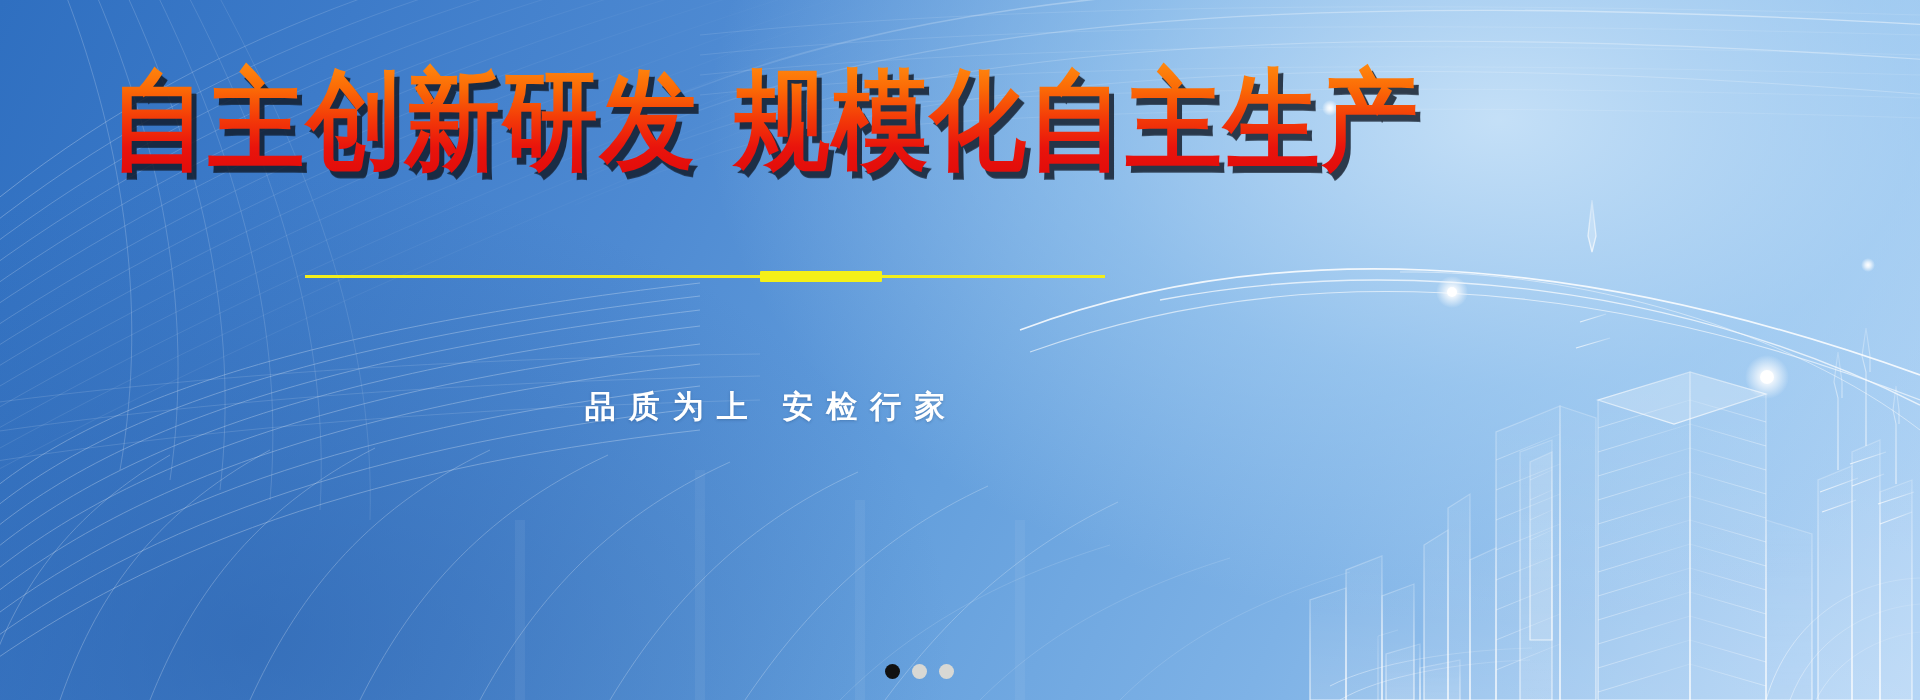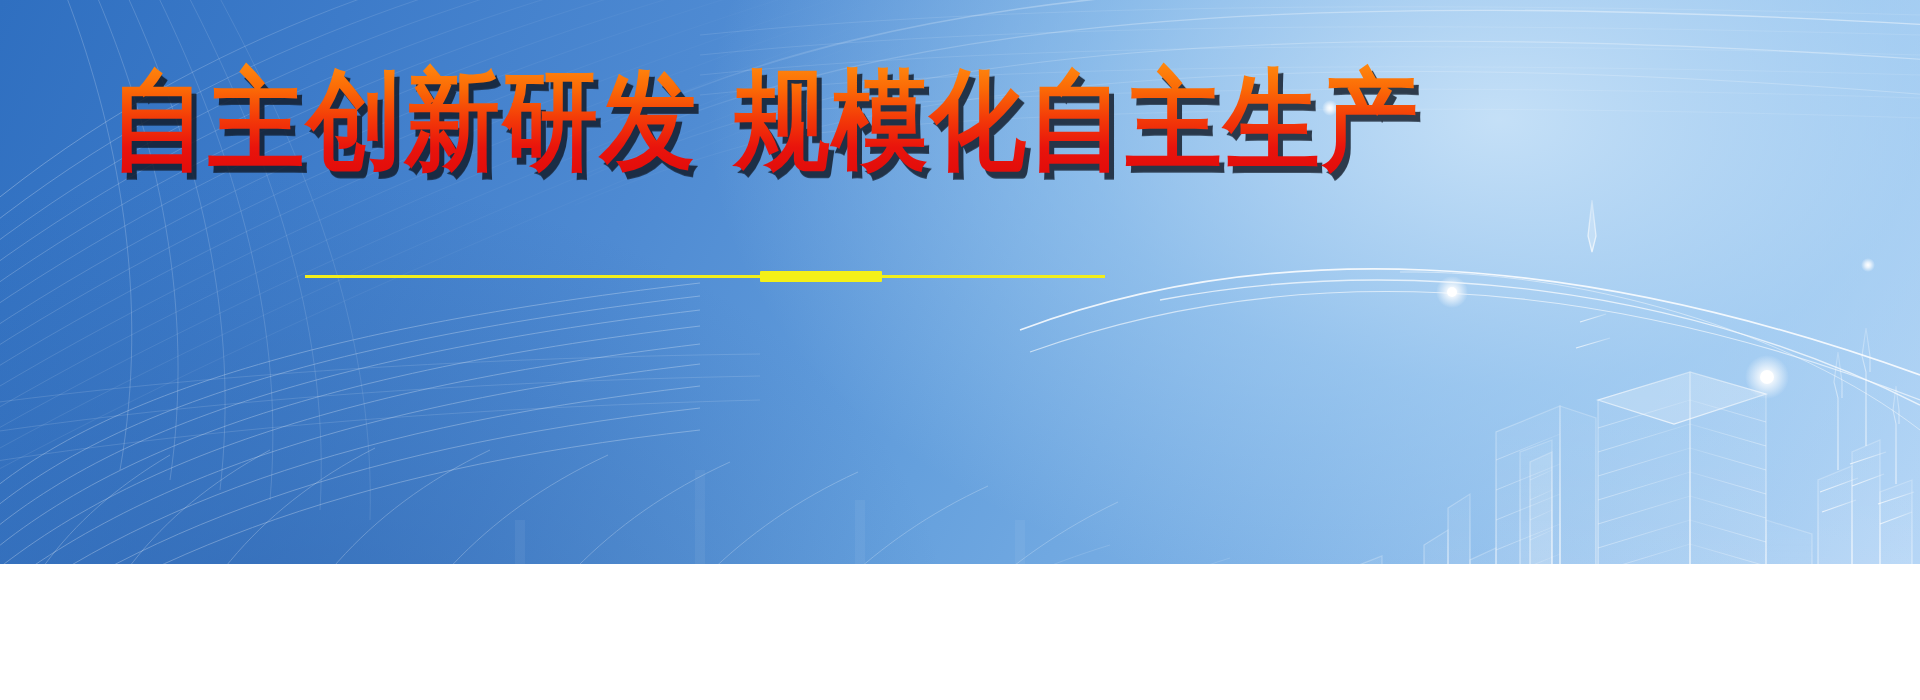--- a/index.html
+++ b/index.html
@@ -1,21 +1,21 @@
 <!DOCTYPE html>
 <html><head>
 <meta charset="utf-8">
 <style>
   html,body{margin:0;padding:0;background:#fff;}
   body{font-family:"Liberation Sans","DejaVu Sans",sans-serif;}
 
   #banner{
     position:relative;
     width:1920px;
-    height:564px;
+    height:700px;
     overflow:hidden;
     background:
       radial-gradient(ellipse 1100px 700px at 1500px 120px, rgba(200,226,248,0.95) 0%, rgba(170,210,244,0.55) 38%, rgba(120,175,228,0.0) 72%),
       radial-gradient(ellipse 900px 600px at 250px 640px, rgba(40,95,170,0.55) 0%, rgba(45,100,172,0.25) 45%, rgba(60,120,190,0) 78%),
       linear-gradient(115deg,#2f6fc0 0%, #3d7bc9 16%, #4e8ad2 33%, #65a0dd 52%, #7eb2e6 70%, #9cc6ef 86%, #b6d6f6 100%);
   }
 
   
   .bg-layer{position:absolute;top:0;left:0;width:1920px;height:700px;pointer-events:none;}
   .bg-layer svg{display:block;width:1920px;height:700px;}
@@ -357,20 +357,21 @@
     </svg>
   </div>
 
   <div id="title-wrap">
     <div id="main-title">自主创新研发 规模化自主生产</div>
   </div>
 
   <div id="divider"></div>
   <div id="divider-thick"></div>
 
+  <div id="sub1">品质为上  安检行家</div>
 
   <div id="dots">
     <span class="dot active"></span>
     <span class="dot"></span>
     <span class="dot"></span>
   </div>
 
 </div>
 
 </body></html>

